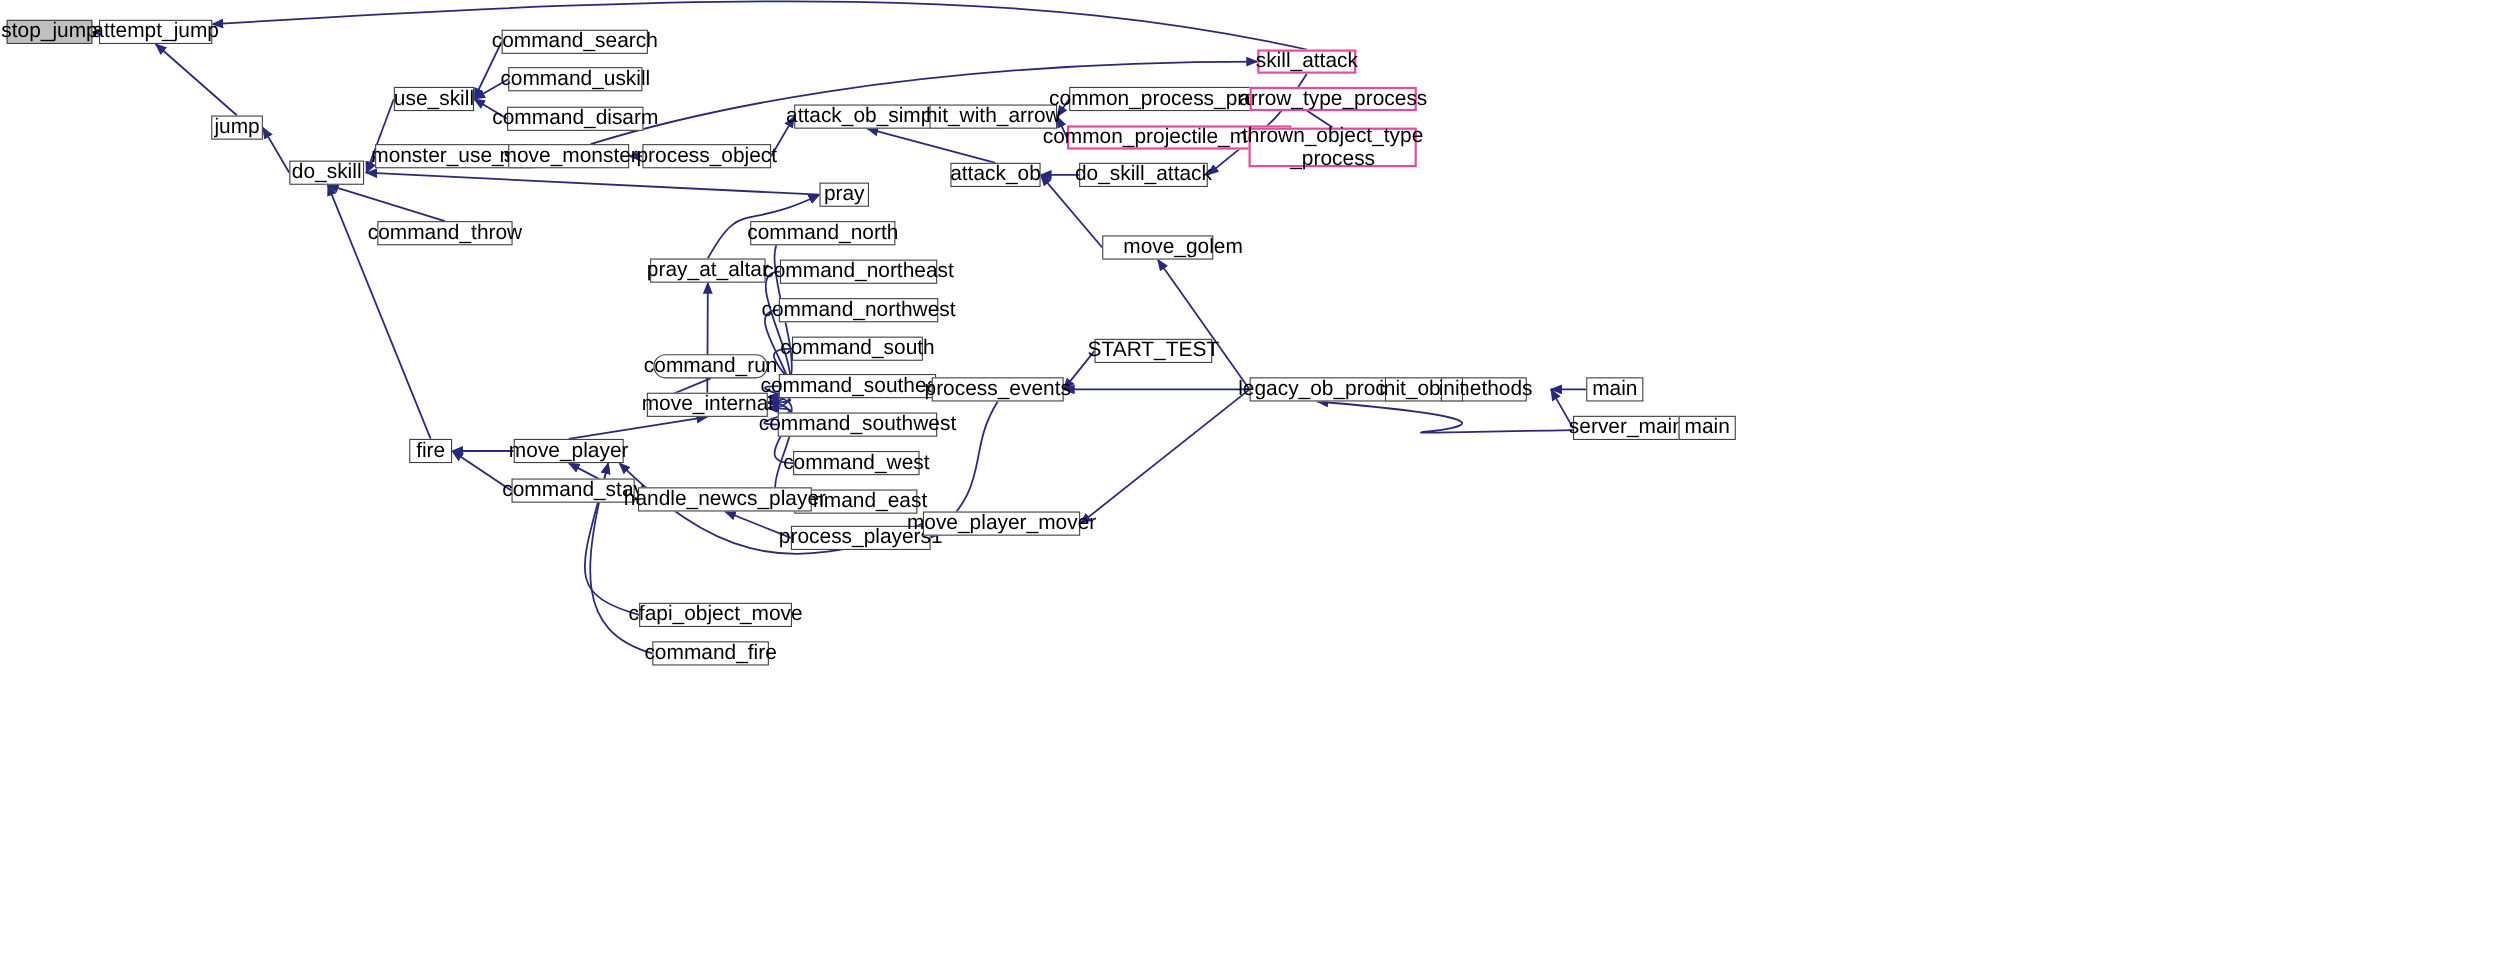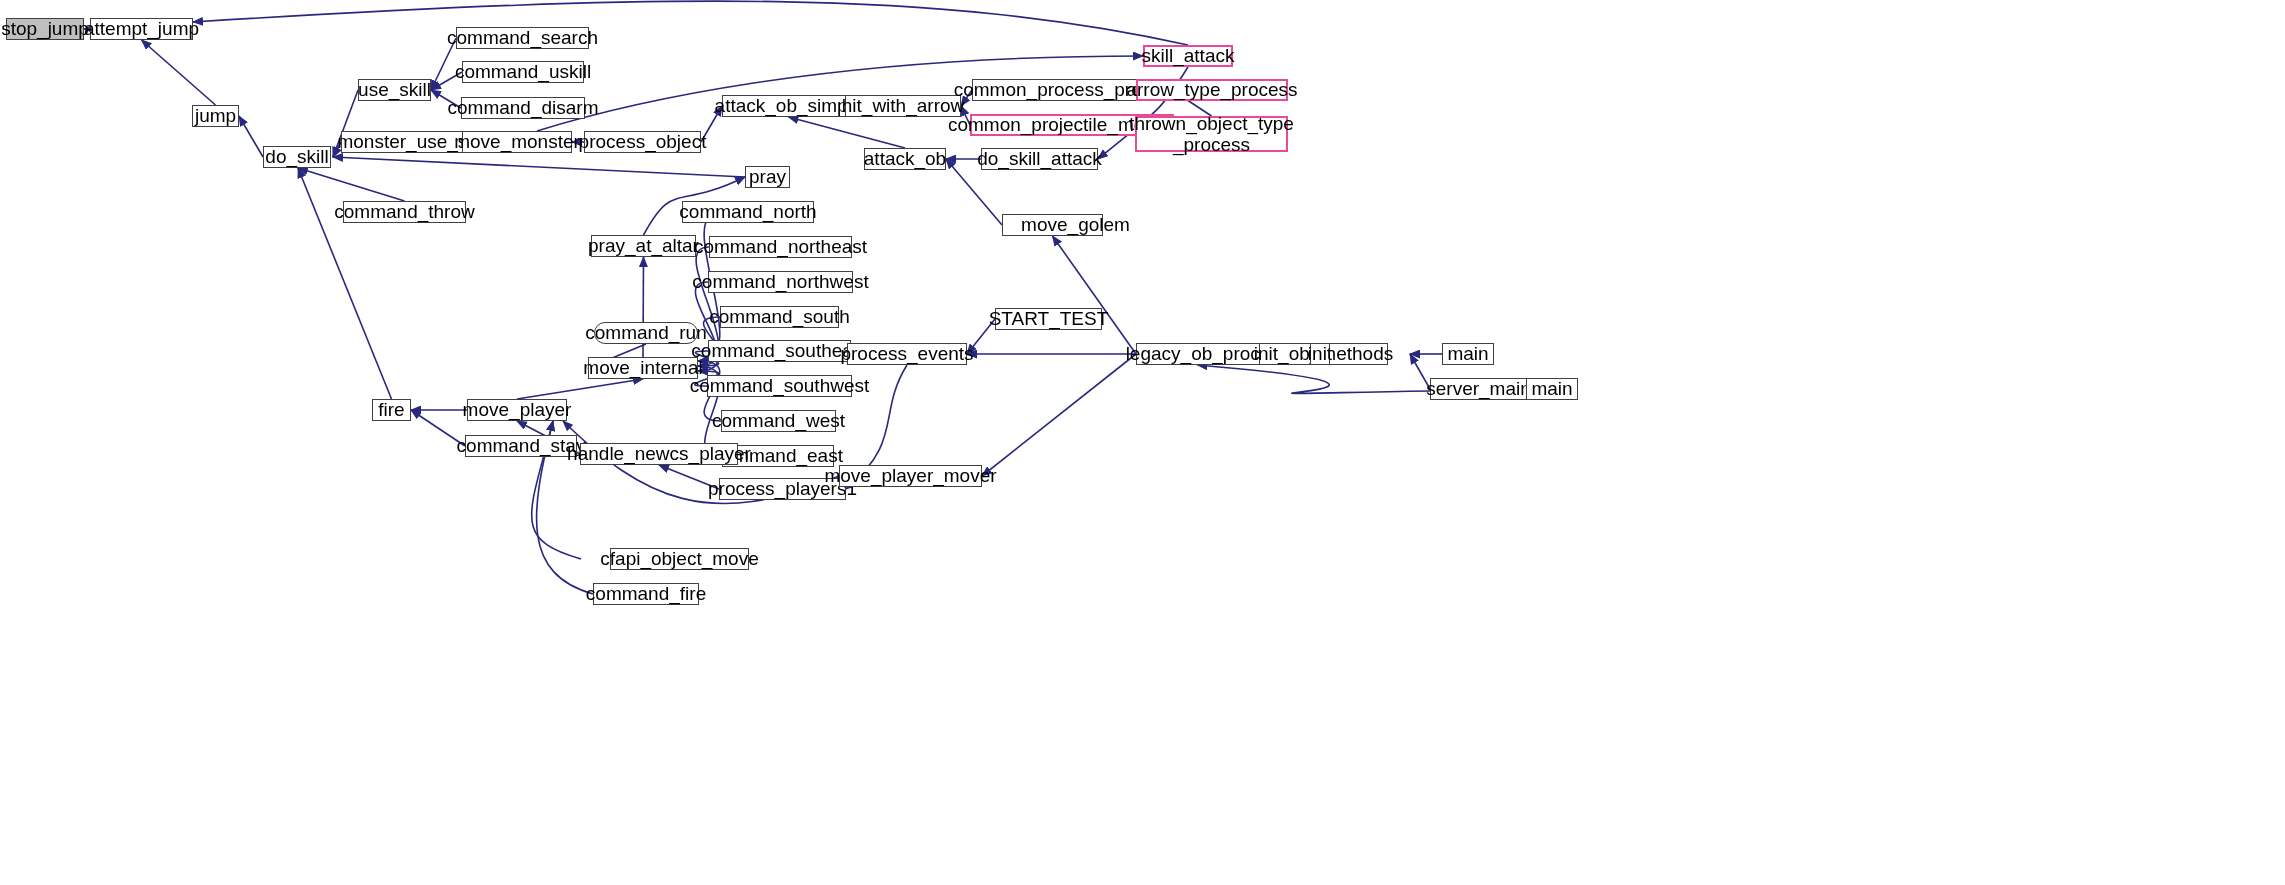--- a/index.html
+++ b/index.html
@@ -143,16 +143,16 @@
       <div class="node" style="left: 1310px; top: 343px; width: 20px; height: 22px;">init</div>
       <div class="node" style="left: 1442px; top: 343px; width: 52px; height: 22px;">main</div>
       <div class="node" style="left: 1430px; top: 378px; width: 97px; height: 22px;">server_main</div>
       <div class="node" style="left: 1526px; top: 378px; width: 52px; height: 22px;">main</div>
       <div class="node" style="left: 372px; top: 399px; width: 39px; height: 22px;">fire</div>
       <div class="node" style="left: 467px; top: 399px; width: 100px; height: 22px;">move_player</div>
       <div class="node" style="left: 465px; top: 435px; width: 112px; height: 22px;">command_stay</div>
       <div class="node" style="left: 580px; top: 443px; width: 158px; height: 22px;">handle_newcs_player</div>
       <div class="node" style="left: 719px; top: 478px; width: 127px; height: 22px;">process_players1</div>
       <div class="node" style="left: 839px; top: 465px; width: 143px; height: 22px;">move_player_mover</div>
-      <div class="node" style="left: 581px; top: 548px; width: 139px; height: 22px; margin-left: 29px;">cfapi_object_move</div>
+      <div class="node" style="left: 581px; top: 548px; width: 139px; height: 22px;">cfapi_object_move</div>
       <div class="node" style="left: 593px; top: 583px; width: 106px; height: 22px;">command_fire</div>
     </div>
 </div>
 
 </body></html>

